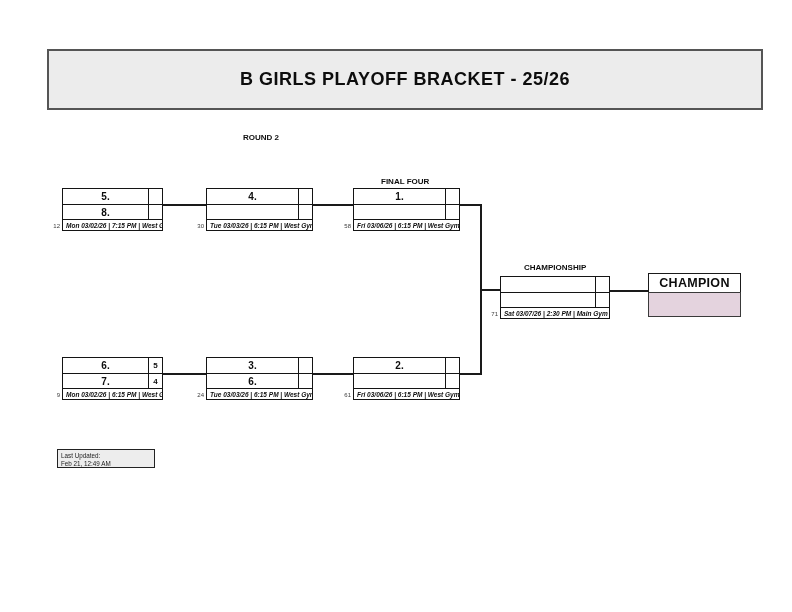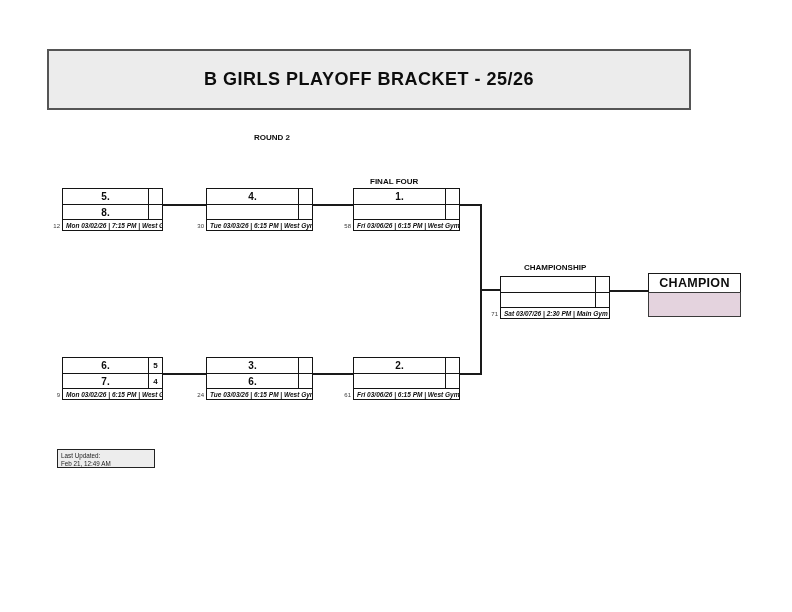--- a/index.html
+++ b/index.html
@@ -1,20 +1,20 @@
 <!DOCTYPE html>
 <html><head>
 <meta charset="utf-8">
 <style>
   html,body{margin:0;padding:0;background:#ffffff;}
   .canvas{position:relative;width:792px;height:612px;background:#ffffff;overflow:hidden;
           font-family:"Liberation Sans",sans-serif;color:#111;}
 
   
-  .title-box{position:absolute;left:47px;top:49px;width:644px;height:61px;box-sizing:border-box;
+  .title-box{position:absolute;left:47px;top:49px;width:716px;height:61px;box-sizing:border-box;
              background:#ececec;border:2px solid #555;display:flex;align-items:center;justify-content:center;}
   .title-box span{font-size:18px;font-weight:bold;letter-spacing:.5px;color:#0d0d0d;}
 
   
   .col-label{position:absolute;font-size:8px;font-weight:bold;color:#0d0d0d;white-space:nowrap;}
 
   
   .game{position:absolute;}
   .gbox{box-sizing:border-box;border:1.5px solid #141414;background:#fff;}
   .grow{display:flex;height:15px;box-sizing:border-box;}
@@ -46,22 +46,22 @@
 </style>
 </head>
 <body>
 
 <div class="canvas">
 
   <div class="title-box">
     <span>B GIRLS PLAYOFF BRACKET - 25/26</span>
   </div>
 
-  <div class="col-label" style="left:243px;top:133px;margin-left:11px;">ROUND 2</div>
-  <div class="col-label" style="left:370px;top:177px;">FINAL FOUR</div>
+  <div class="col-label" style="left:243px;top:133px;">ROUND 2</div>
+  <div class="col-label" style="left:381px;top:177px;">FINAL FOUR</div>
   <div class="col-label" style="left:524px;top:263px;text-align:center;">CHAMPIONSHIP</div>
 
   <div class="game" style="left:62px;top:188px;width:101px;">
     <div class="gnum">12</div>
     <div class="gbox">
       <div class="grow">
         <div class="team">5.</div>
         <div class="score"></div>
       </div>
       <div class="grow">

